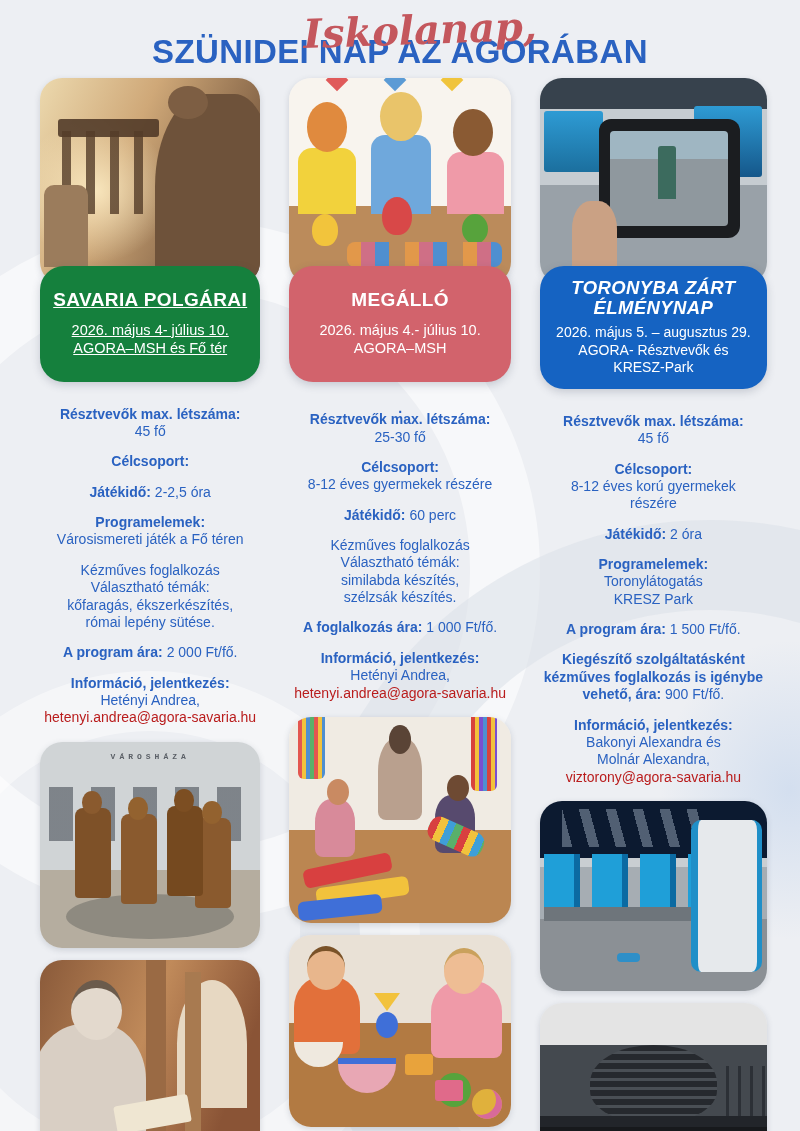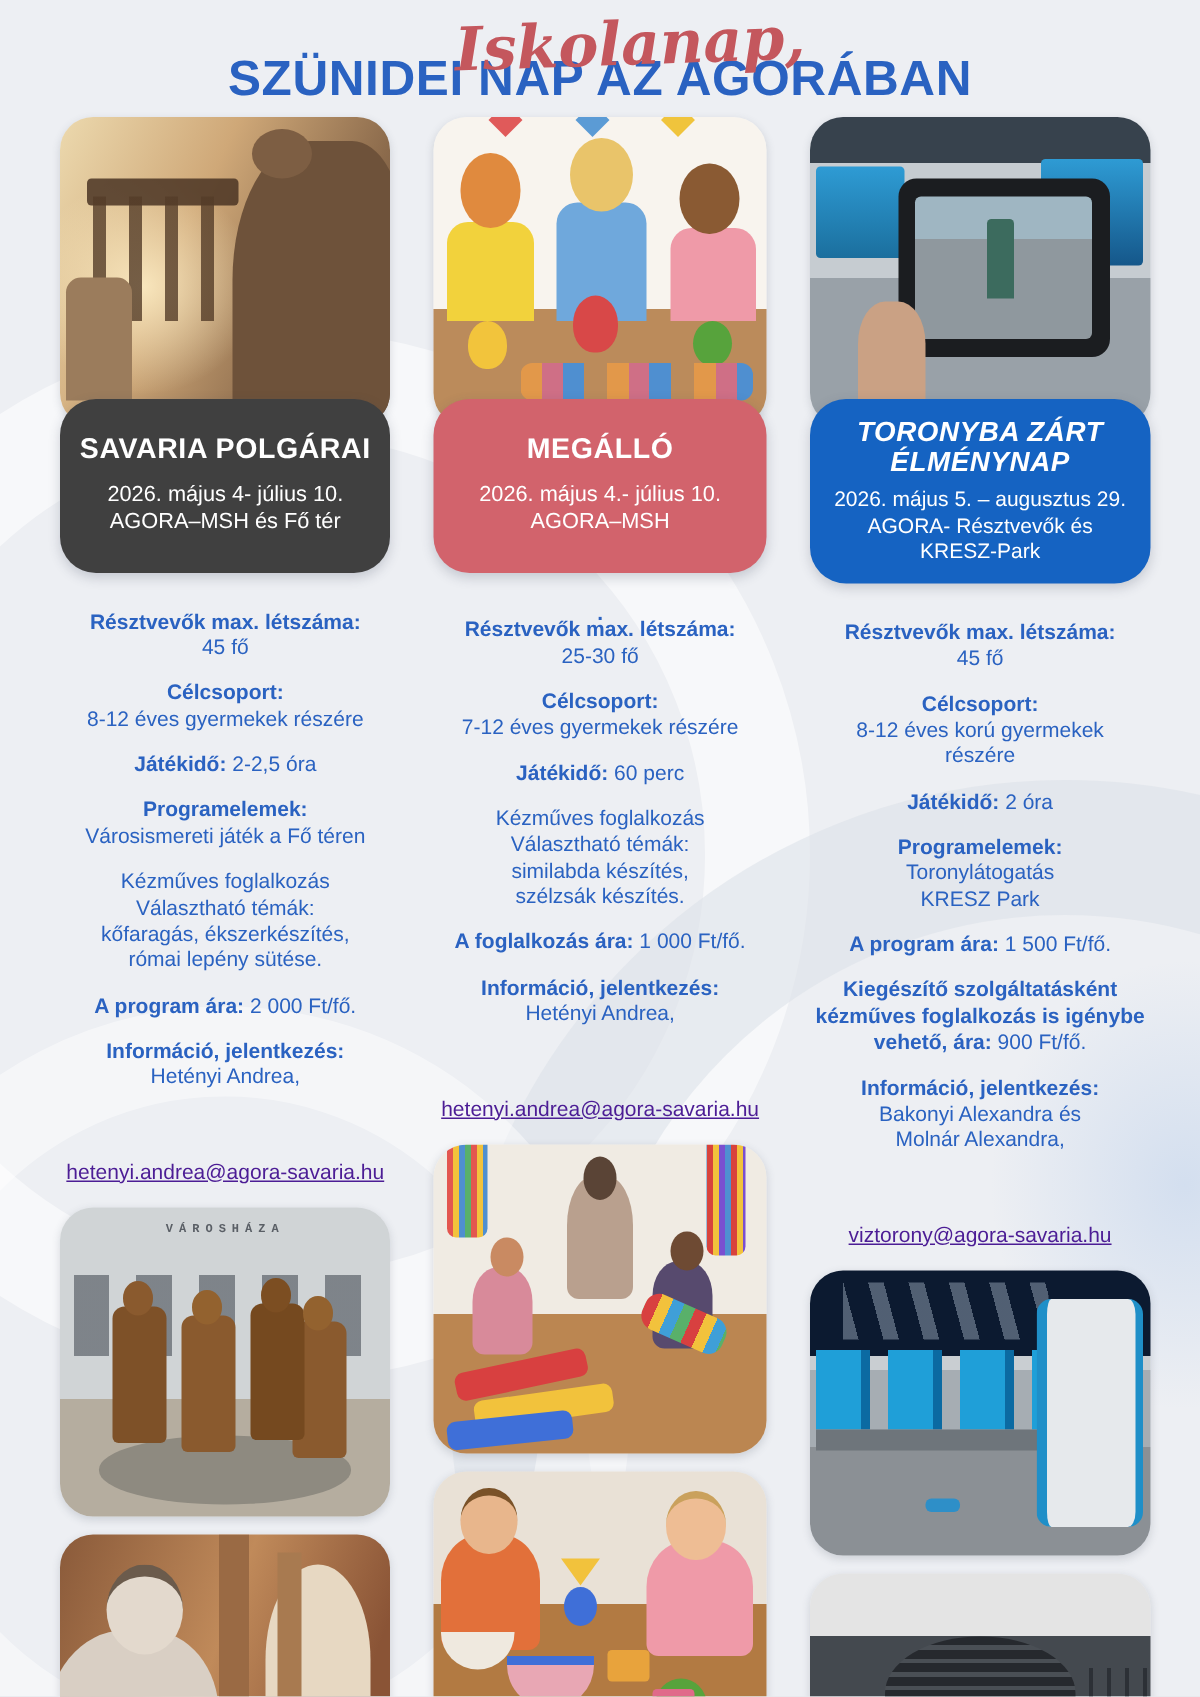--- a/index.html
+++ b/index.html
@@ -19,34 +19,34 @@
   .cols{position:relative;display:flex;gap:29px;padding:8px 33px 0 40px;z-index:2;}
   .column{display:flex;flex-direction:column;}
   .c1{width:225px;} .c2{width:226px;} .c3{width:232px;}
 
   .photo{position:relative;border-radius:22px;overflow:hidden;flex:none;box-shadow:0 2px 6px rgba(60,70,90,.18);}
   .photo.top{height:206px;z-index:1;}
   .photo div{position:absolute;}
 
   .card{position:relative;z-index:2;margin-top:-18px;border-radius:24px;color:#fff;text-align:center;
         display:flex;flex-direction:column;justify-content:center;min-height:84px;padding:16px 10px;box-shadow:0 3px 8px rgba(60,70,90,.22);}
-  .card.green{background:#404040;} .card.red{background:#d2636c;} .card.blue{background:#1563c2;padding:12px 8px;}
+  .card.green{background:#15803d;text-decoration:underline;} .card.red{background:#d2636c;} .card.blue{background:#1563c2;padding:12px 8px;}
   .card h2{margin:0 0 10px;font-size:19px;letter-spacing:.4px;line-height:1.1;}
   .card.blue h2{font-size:18.5px;margin-bottom:6px;font-style:italic;}
   .card .date,.card .loc{margin:0;font-size:14.5px;line-height:1.25;white-space:pre-line;}
   .card.blue .date,.card.blue .loc{font-size:14px;}
 
   .body{color:#2a62c1;text-align:center;font-size:14px;line-height:1.24;padding:24px 0 0;}
   .body p{margin:0 0 13px;}
   .body b{font-weight:bold;}
   .blk b{display:block;}
   .blk span{display:block;white-space:pre-line;}
   .inl b,.inl span{display:inline;white-space:pre-line;}
   .dotline{margin:0 0 0 !important;line-height:.4;font-weight:bold;}
-  a.email,a.sitelink{color:#4c1d95;text-decoration:underline;cursor:pointer;display:inline-block;margin-top:46px;}
+  a.email,a.sitelink{color:#b91c1c;cursor:pointer;display:inline-block;}
   .sitelink-wrap{text-align:center;margin-top:14px;font-size:13.5px;}
 
   
   
   .ph-forum{background:linear-gradient(115deg,#ecd9ae,#cfa878 38%,#8c6b4c 72%,#564031);}
   .ph-forum .glow{left:-10%;top:20%;width:70%;height:70%;background:radial-gradient(closest-side,rgba(255,240,200,.85),rgba(255,240,200,0));}
   .ph-forum .colonnade{left:10%;top:26%;width:42%;height:40%;background:repeating-linear-gradient(90deg,rgba(84,60,40,.8) 0 9px,rgba(0,0,0,0) 9px 24px);}
   .ph-forum .lintel{left:8%;top:20%;width:46%;height:9%;background:rgba(74,52,35,.85);border-radius:3px;}
   .ph-forum .dome{left:2%;top:52%;width:20%;height:40%;background:#9b7c5c;border-radius:10px 10px 0 0;}
   .ph-forum .statue{right:-4%;top:8%;width:52%;height:100%;background:#6e523a;border-radius:45% 30% 0 0;}
@@ -160,21 +160,20 @@
         <p class="date">2026. május 4- július 10.</p>
         <p class="loc">AGORA–MSH és Fő tér</p>
       </div>
       <div class="body">
         <p class="blk">
             <b>Résztvevők max. létszáma:</b>
             <span>45 fő</span>
           </p>
         <p class="blk">
             <b>Célcsoport:</b>
-            <span>8-12 éves gyermekek részére</span>
           </p>
         <p class="inl"><b>Játékidő:</b><span> 2-2,5 óra</span></p>
         <p class="blk">
             <b>Programelemek:</b>
             <span>Városismereti játék a Fő téren</span>
           </p>
         <p class="blk">
             <span>Kézműves foglalkozás
 Választható témák:
 kőfaragás, ékszerkészítés,
@@ -222,21 +221,21 @@
         <p class="loc">AGORA–MSH</p>
       </div>
       <div class="body">
         <p class="dotline">.</p>
         <p class="blk">
             <b>Résztvevők max. létszáma:</b>
             <span>25-30 fő</span>
           </p>
         <p class="blk">
             <b>Célcsoport:</b>
-            <span>7-12 éves gyermekek részére</span>
+            <span>8-12 éves gyermekek részére</span>
           </p>
         <p class="inl"><b>Játékidő:</b><span> 60 perc</span></p>
         <p class="blk">
             <span>Kézműves foglalkozás
 Választható témák:
 similabda készítés,
 szélzsák készítés.</span>
           </p>
         <p class="inl"><b>A foglalkozás ára:</b><span> 1 000 Ft/fő.</span></p>
         <p class="blk"><b>Információ, jelentkezés:</b><span>Hetényi Andrea,</span><a class="email">hetenyi.andrea@agora-savaria.hu</a></p>

